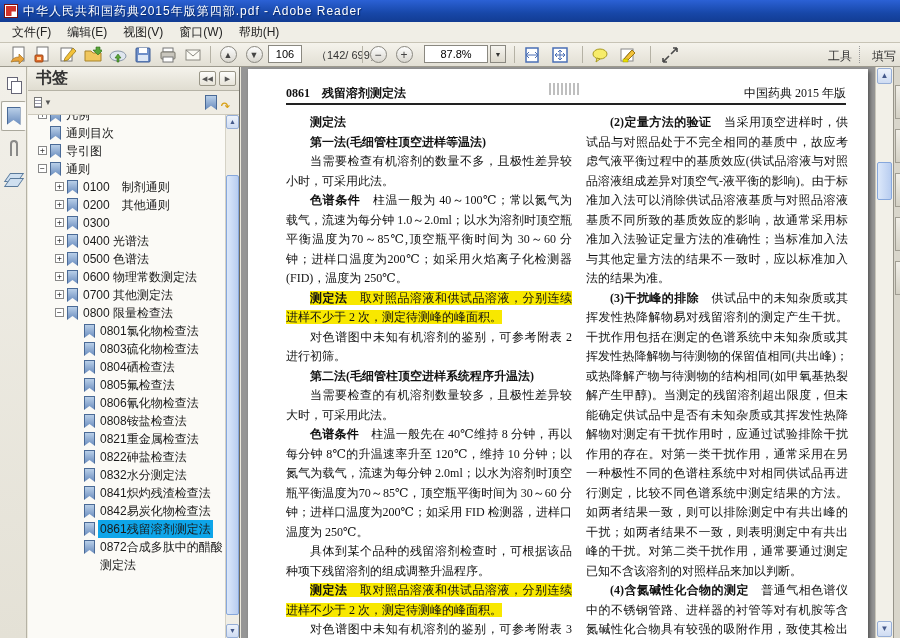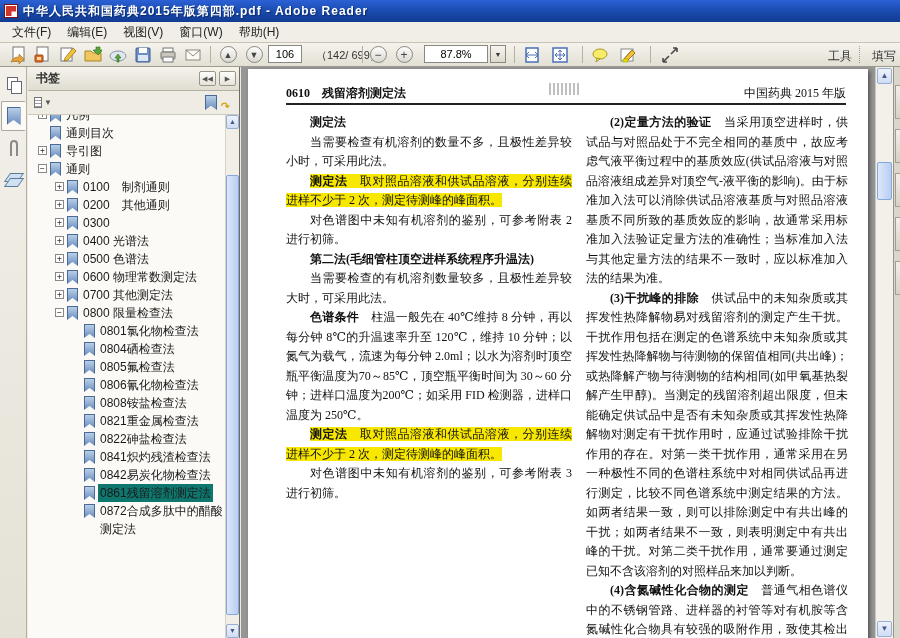--- a/index.html
+++ b/index.html
@@ -4,21 +4,21 @@
 <style>
   * { margin:0; padding:0; box-sizing:border-box; }
   html,body { width:900px; height:638px; overflow:hidden; font-family:"Liberation Sans","DejaVu Sans",sans-serif; }
   #app { position:relative; width:900px; height:638px; background:#ece9dd; overflow:hidden; }
 
   
   #titlebar { position:absolute; left:0; top:0; width:900px; height:22px;
     background:linear-gradient(#2b61d5,#1747a8 60%,#123c93); display:flex; align-items:center; padding-left:4px; }
   #titlebar .appicon { width:14px; height:14px; background:#fff; border:1px solid #7a1010; position:relative; margin-right:5px; }
   #titlebar .appicon::before { content:""; position:absolute; left:1px; top:1px; right:1px; bottom:1px; background:#d0342c; clip-path:polygon(0 0,100% 0,100% 55%,55% 55%,55% 100%,0 100%); }
-  #titlebar .title { color:#fff; font-weight:bold; font-size:12px; letter-spacing:1px; text-shadow:1px 1px 1px #0a2a6a; }
+  #titlebar .title { color:#fff; font-weight:normal; font-size:12px; letter-spacing:1px; text-shadow:1px 1px 1px #0a2a6a; }
 
   
   #menubar { position:absolute; left:0; top:22px; width:900px; height:21px; background:#f0eee6; border-bottom:1px solid #c7c3b5; display:flex; align-items:center; padding-left:4px; }
   #menubar .menu-item { font-size:12px; color:#222; padding:2px 8px; cursor:default; }
 
   
   #toolbar { position:absolute; left:0; top:43px; width:900px; height:24px;
     background:linear-gradient(#f5f3ec,#e2dfd4); border-bottom:1px solid #9d9a8e; }
   .tb { position:absolute; top:1px; height:21px; display:flex; align-items:center; justify-content:center; border:1px solid transparent; border-radius:2px; }
   .tbsep { position:absolute; top:3px; width:1px; height:17px; background:#b5b2a5; }
@@ -44,32 +44,32 @@
   .pages-ic::before { left:0; top:0; } .pages-ic::after { left:4px; top:4px; }
   .ribbon { width:11px; height:14px; background:linear-gradient(#b9cfe8,#6d8fc0); border:1px solid #4a6a96; clip-path:polygon(0 0,100% 0,100% 100%,50% 72%,0 100%); }
   .clip-ic { width:8px; height:16px; border:2px solid #8a8a88; border-top-left-radius:5px; border-top-right-radius:5px; border-bottom:none; }
   .layers-ic { position:relative; width:16px; height:14px; }
   .layers-ic::before,.layers-ic::after { content:""; position:absolute; left:1px; width:12px; height:7px; background:#cfe0f0; border:1px solid #5a7a9a; transform:skewX(-35deg); }
   .layers-ic::before { top:0; } .layers-ic::after { top:5px; }
 
   
   #bm-panel { position:absolute; left:28px; top:0; width:212px; height:571px; background:#fbfaf6; border-right:1px solid #6f6d63; }
   #bm-header { position:absolute; left:0; top:0; width:100%; height:24px; background:linear-gradient(#f5f3ec,#e0ddd1); border-bottom:1px solid #b5b2a5; display:flex; align-items:center; }
-  #bm-header .bm-title { font-size:12px; font-weight:bold; color:#333; margin-left:8px; flex:1; }
+  #bm-header .bm-title { font-size:16px; font-weight:bold; color:#333; margin-left:8px; flex:1; }
   .hdr-btn { width:17px; height:15px; border:1px solid #999687; background:linear-gradient(#fdfdfb,#e6e3d8); border-radius:2px; font-size:7px; color:#555; display:flex; align-items:center; justify-content:center; margin-right:3px; }
   #bm-options { position:absolute; left:0; top:24px; width:100%; height:24px; background:#efece3; border-bottom:1px solid #cdc9bc; display:flex; align-items:center; }
   .opt-ic { width:18px; height:16px; margin-left:6px; display:flex; align-items:center; font-size:8px; color:#555; }
   .list-glyph { width:11px; height:11px; border:1px solid #777; background:repeating-linear-gradient(#fff 0 2px,#99a 2px 3px); margin-right:2px; }
   #bm-opt-expand { margin-left:auto; margin-right:16px; position:relative; }
   #bm-opt-expand .arrow { position:absolute; right:-7px; bottom:-2px; color:#d9a21a; font-size:11px; font-weight:bold; }
 
   #bm-tree { position:absolute; left:0; top:48px; width:198px; height:523px; overflow:hidden; }
   .trow { display:flex; align-items:flex-start; min-height:18px; line-height:18px; font-size:12px; color:#1a1a1a; white-space:normal; cursor:default; }
   .trow .lbl { padding:0 2px; }
-  .trow.sel .lbl { background:#0f766e; }
+  .trow.sel .lbl { background:#0ea5e9; }
   .expander { width:9px; height:9px; border:1px solid #888; background:#fff; font-size:8px; line-height:7px; text-align:center; color:#333; margin:4px 3px 0 0; flex:none; font-family:"DejaVu Sans Mono",monospace; }
   .expander.none { visibility:hidden; }
   .tribbon { flex:none; margin:2px 3px 0 0; }
   .lvl1 { padding-left:10px; } .lvl2 { padding-left:27px; } .lvl3 { padding-left:44px; }
   .clipped { margin-top:-9px; }
 
   
   #bm-scroll { position:absolute; right:0px; top:48px; width:14px; height:523px; background:#f0eee6; border-left:1px solid #d5d2c6; }
   .sbtn { position:absolute; left:0; width:13px; height:14px; background:linear-gradient(#eef3fb,#cfdcf2); border:1px solid #96aed6; border-radius:2px; color:#44598a; font-size:7px; text-align:center; line-height:12px; }
   #bm-thumb { position:absolute; left:0; top:60px; width:13px; height:440px; background:linear-gradient(90deg,#dce8fa,#b8cdf0); border:1px solid #86a7dc; border-radius:2px; }
@@ -322,20 +322,25 @@
             <span class="lbl">0800 限量检查法</span>
           </div>
           <div class="trow lvl3">
             <span class="expander none"></span>
             <span class="ribbon tribbon"></span>
             <span class="lbl">0801氯化物检查法</span>
           </div>
           <div class="trow lvl3">
             <span class="expander none"></span>
             <span class="ribbon tribbon"></span>
+            <span class="lbl">0803硫化物检查法</span>
+          </div>
+          <div class="trow lvl3">
+            <span class="expander none"></span>
+            <span class="ribbon tribbon"></span>
             <span class="lbl">0804硒检查法</span>
           </div>
           <div class="trow lvl3">
             <span class="expander none"></span>
             <span class="ribbon tribbon"></span>
             <span class="lbl">0805氟检查法</span>
           </div>
           <div class="trow lvl3">
             <span class="expander none"></span>
             <span class="ribbon tribbon"></span>
@@ -348,20 +353,25 @@
           </div>
           <div class="trow lvl3">
             <span class="expander none"></span>
             <span class="ribbon tribbon"></span>
             <span class="lbl">0821重金属检查法</span>
           </div>
           <div class="trow lvl3">
             <span class="expander none"></span>
             <span class="ribbon tribbon"></span>
             <span class="lbl">0822砷盐检查法</span>
+          </div>
+          <div class="trow lvl3">
+            <span class="expander none"></span>
+            <span class="ribbon tribbon"></span>
+            <span class="lbl">0832水分测定法</span>
           </div>
           <div class="trow lvl3">
             <span class="expander none"></span>
             <span class="ribbon tribbon"></span>
             <span class="lbl">0841炽灼残渣检查法</span>
           </div>
           <div class="trow lvl3">
             <span class="expander none"></span>
             <span class="ribbon tribbon"></span>
             <span class="lbl">0842易炭化物检查法</span>
@@ -380,33 +390,36 @@
       <div id="bm-scroll">
         <span class="sbtn" style="top:0">▲</span>
         <div id="bm-thumb"></div>
         <span class="sbtn" style="bottom:0">▼</span>
       </div>
     </div>
 
     <div id="docarea">
       <div id="pdf-page">
         <div id="page-hdr">
-          <span class="hl-left">0610　残留溶剂测定法</span>
+          <span class="hl-left">0861　残留溶剂测定法</span>
           <span class="wm"></span>
           <span class="hl-right">中国药典 2015 年版</span>
         </div>
         <div id="page-rule"></div>
         <div class="pcol" id="col-left">
             <div class="para heading"><span class="lead">测定法</span></div>
+            <div class="para heading"><span class="lead">第一法(毛细管柱顶空进样等温法)</span></div>
             <div class="para">当需要检查有机溶剂的数量不多，且极性差异较小时，可采用此法。</div>
+            <div class="para"><span class="lead">色谱条件</span>　柱温一般为 40～100℃；常以氮气为载气，流速为每分钟 1.0～2.0ml；以水为溶剂时顶空瓶平衡温度为70～85℃,顶空瓶平衡时间为 30～60 分钟；进样口温度为200℃；如采用火焰离子化检测器(FID)，温度为 250℃。</div>
             <div class="para"><span class="hl"><span class="lead">测定法</span>　取对照品溶液和供试品溶液，分别连续进样不少于 2 次，测定待测峰的峰面积。</span></div>
             <div class="para">对色谱图中未知有机溶剂的鉴别，可参考附表 2 进行初筛。</div>
             <div class="para heading"><span class="lead">第二法(毛细管柱顶空进样系统程序升温法)</span></div>
             <div class="para">当需要检查的有机溶剂数量较多，且极性差异较大时，可采用此法。</div>
             <div class="para"><span class="lead">色谱条件</span>　柱温一般先在 40℃维持 8 分钟，再以每分钟 8℃的升温速率升至 120℃，维持 10 分钟；以氮气为载气，流速为每分钟 2.0ml；以水为溶剂时顶空瓶平衡温度为70～85℃，顶空瓶平衡时间为 30～60 分钟；进样口温度为200℃；如采用 FID 检测器，进样口温度为 250℃。</div>
+            <div class="para">具体到某个品种的残留溶剂检查时，可根据该品种项下残留溶剂的组成调整升温程序。</div>
             <div class="para"><span class="hl"><span class="lead">测定法</span>　取对照品溶液和供试品溶液，分别连续进样不少于 2 次，测定待测峰的峰面积。</span></div>
             <div class="para">对色谱图中未知有机溶剂的鉴别，可参考附表 3 进行初筛。</div>
           </div>
         <div class="pcol" id="col-right">
             <div class="para"><span class="lead">(2)定量方法的验证</span>　当采用顶空进样时，供试品与对照品处于不完全相同的基质中，故应考虑气液平衡过程中的基质效应(供试品溶液与对照品溶液组成差异对顶空气-液平衡的影响)。由于标准加入法可以消除供试品溶液基质与对照品溶液基质不同所致的基质效应的影响，故通常采用标准加入法验证定量方法的准确性；当标准加入法与其他定量方法的结果不一致时，应以标准加入法的结果为准。</div>
             <div class="para"><span class="lead">(3)干扰峰的排除</span>　供试品中的未知杂质或其挥发性热降解物易对残留溶剂的测定产生干扰。干扰作用包括在测定的色谱系统中未知杂质或其挥发性热降解物与待测物的保留值相同(共出峰)；或热降解产物与待测物的结构相同(如甲氧基热裂解产生甲醇)。当测定的残留溶剂超出限度，但未能确定供试品中是否有未知杂质或其挥发性热降解物对测定有干扰作用时，应通过试验排除干扰作用的存在。对第一类干扰作用，通常采用在另一种极性不同的色谱柱系统中对相同供试品再进行测定，比较不同色谱系统中测定结果的方法。如两者结果一致，则可以排除测定中有共出峰的干扰；如两者结果不一致，则表明测定中有共出峰的干扰。对第二类干扰作用，通常要通过测定已知不含该溶剂的对照样品来加以判断。</div>
             <div class="para"><span class="lead">(4)含氮碱性化合物的测定</span>　普通气相色谱仪中的不锈钢管路、进样器的衬管等对有机胺等含氮碱性化合物具有较强的吸附作用，致使其检出灵敏度降低，应采用惰性的硅钢材料或镍钢材料管路；采用溶液直接进样法测定时，供试品溶液应不呈酸性，以免待测物与酸反应后不易汽化。</div>
           </div>
       </div>
     </div>

